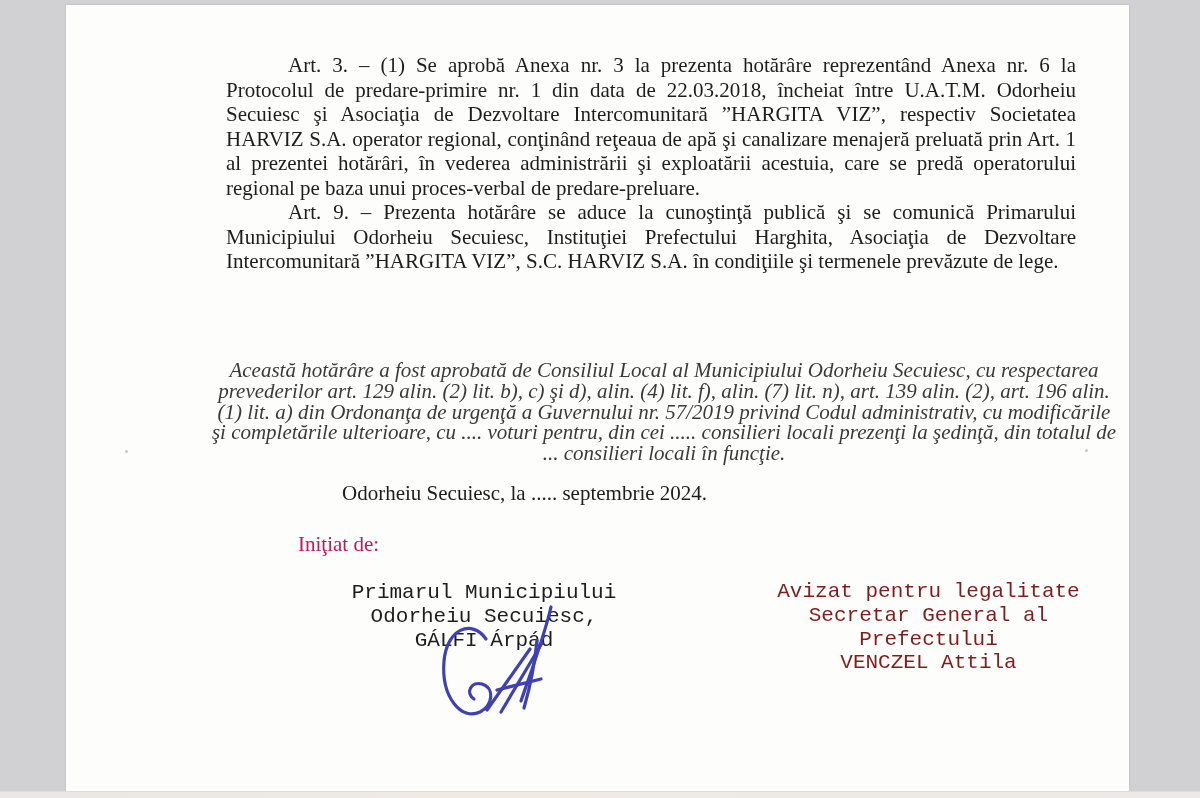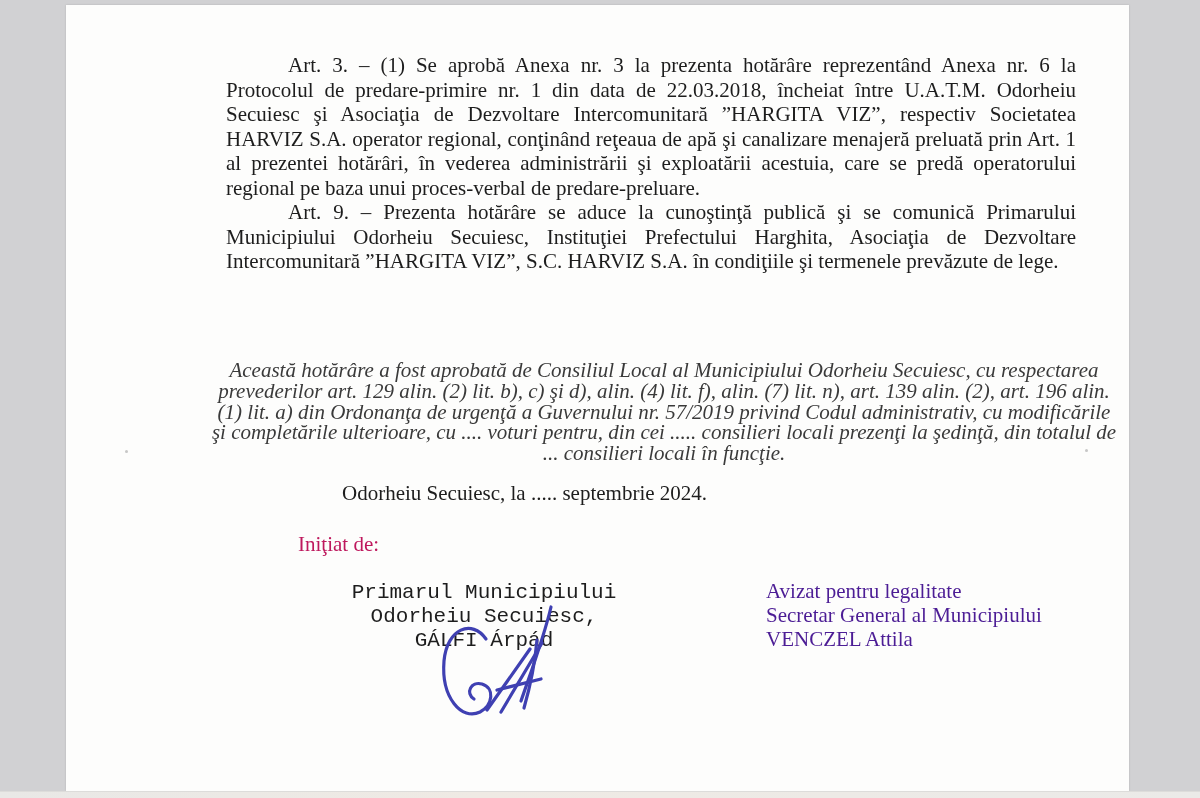--- a/index.html
+++ b/index.html
@@ -82,21 +82,23 @@
   .mayor-block .line {
     display: block;
   }
   .legal-block {
     position: absolute;
     left: 700px;
     top: 575px;
     width: 325px;
     font-size: 21px;
     line-height: 23.8px;
-    color: #4c1d95;
+    color: #7f1d1d;
+    text-align: center;
+    font-family: Liberation Mono, monospace;
   }
   .legal-block .line {
     display: block;
   }
   .signature-svg {
     position: absolute;
     left: 366px;
     top: 600px;
     width: 140px;
     height: 140px;
@@ -135,21 +137,21 @@
 
     <div class="initiated-by">Iniţiat de:</div>
 
     <div class="mayor-block">
       <span class="line">Primarul Municipiului Odorheiu Secuiesc,</span>
       <span class="line">GÁLFI Árpád</span>
     </div>
 
     <div class="legal-block">
       <span class="line">Avizat pentru legalitate</span>
-      <span class="line">Secretar General al Municipiului</span>
+      <span class="line">Secretar General al Prefectului</span>
       <span class="line">VENCZEL Attila</span>
     </div>
 
     <svg class="signature-svg" viewBox="0 0 140 140" xmlns="http://www.w3.org/2000/svg">
       <g fill="none" stroke="#3f40b2" stroke-width="3.2" stroke-linecap="round" stroke-linejoin="round">
 
         <path d="M 54 34 C 40 14, 15 23, 12 56 C 9 93, 30 116, 48 107 C 61 100, 63 83, 50 79 C 39 76, 33 88, 42 94"></path>
 
         <path d="M 98 44 L 55 105"></path>
         <path d="M 110 38 L 69 107"></path>

